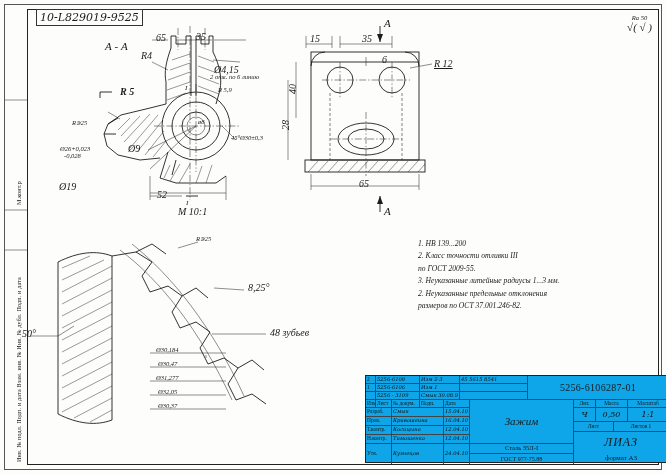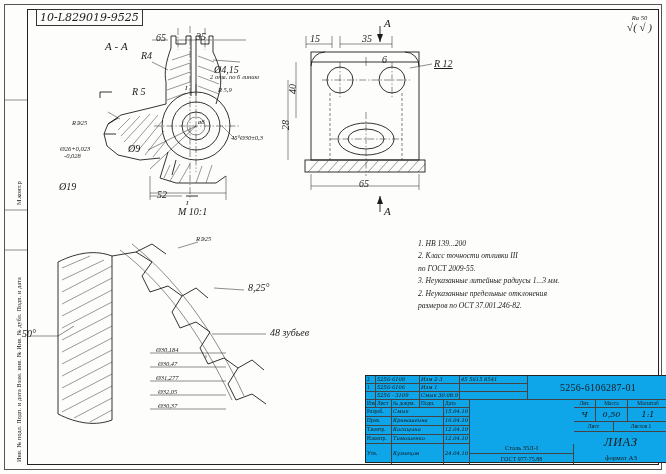--- a/index.html
+++ b/index.html
@@ -175,21 +175,21 @@
     <line class="thin" x1="150" y1="176" x2="150" y2="200"></line>
     <line class="thin" x1="226" y1="176" x2="226" y2="200"></line>
     <line class="thin" x1="150" y1="193" x2="226" y2="193"></line>
   </svg>
 
   <div class="label it" style="left:156px; top:32px;">65</div>
   <div class="label it" style="left:196px; top:31px;">35</div>
   <div class="label it" style="left:141px; top:50px;">R4</div>
   <div class="label it" style="left:214px; top:64px;">Ø4,15</div>
   <div class="label it tiny" style="left:210px; top:73px;">2 отв. по 6 линию</div>
-  <div class="label it" style="left:132px; top:86px;">R 5</div>
+  <div class="label it" style="left:120px; top:86px;font-weight:bold;">R 5</div>
   <div class="label it tiny" style="left:218px; top:86px;">R 5,9</div>
   <div class="label it tiny" style="left:72px; top:119px;">R∍25</div>
   <div class="label it tiny" style="left:60px; top:145px;">Ø26+0,023</div>
   <div class="label it tiny" style="left:64px; top:152px;">-0,028</div>
   <div class="label it" style="left:128px; top:143px;">Ø9</div>
   <div class="label it" style="left:59px; top:181px;">Ø19</div>
   <div class="label it tiny" style="left:198px; top:118px;">ø8</div>
   <div class="label it tiny" style="left:231px; top:134px;">45°</div>
   <div class="label it" style="left:157px; top:189px;">52</div>
   <div class="label it tiny" style="left:240px; top:134px;">Ø30±0,3</div>
@@ -373,20 +373,21 @@
     <div class="c hand" style="left:78px; top:50px; width:26px; height:9px;">12.04.10</div>
 
     <div class="c" style="left:0; top:59px; width:26px; height:9px;">Н.контр.</div>
     <div class="c hand" style="left:26px; top:59px; width:52px; height:9px;">Тимошенко</div>
     <div class="c hand" style="left:78px; top:59px; width:26px; height:9px;">12.04.10</div>
 
     <div class="c bb" style="left:0; top:68px; width:26px; height:20px;">Утв.</div>
     <div class="c bb hand" style="left:26px; top:68px; width:52px; height:20px;">Кузнецов</div>
     <div class="c bb hand" style="left:78px; top:68px; width:26px; height:20px;">24.04.10</div>
 
+    <div class="c ctr partname" style="left:104px; top:24px; width:104px; height:44px;">Зажим</div>
 
     <div class="c ctr" style="left:104px; top:68px; width:104px; height:10px; font-size:6.5px;">Сталь 35Л-I</div>
     <div class="c ctr bb" style="left:104px; top:78px; width:104px; height:10px; font-size:6px;">ГОСТ 977-75.88</div>
 
     <div class="c ctr" style="left:208px; top:24px; width:22px; height:8px;">Лит.</div>
     <div class="c ctr" style="left:230px; top:24px; width:32px; height:8px;">Масса</div>
     <div class="c ctr nb" style="left:262px; top:24px; width:40px; height:8px;">Масштаб</div>
 
     <div class="c ctr hand" style="left:208px; top:32px; width:22px; height:14px; font-size:8px;">Ч</div>
     <div class="c ctr hand" style="left:230px; top:32px; width:32px; height:14px; font-size:8px;">0,50</div>

